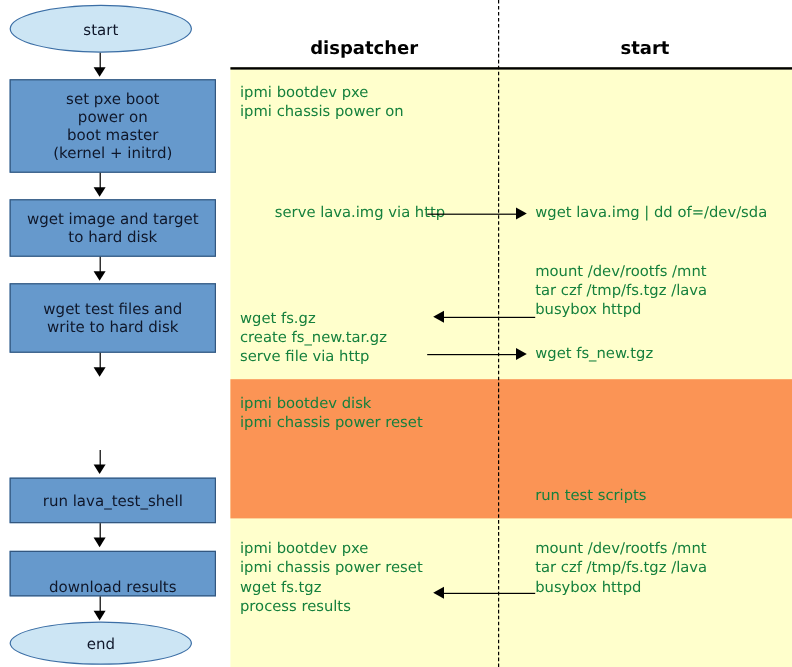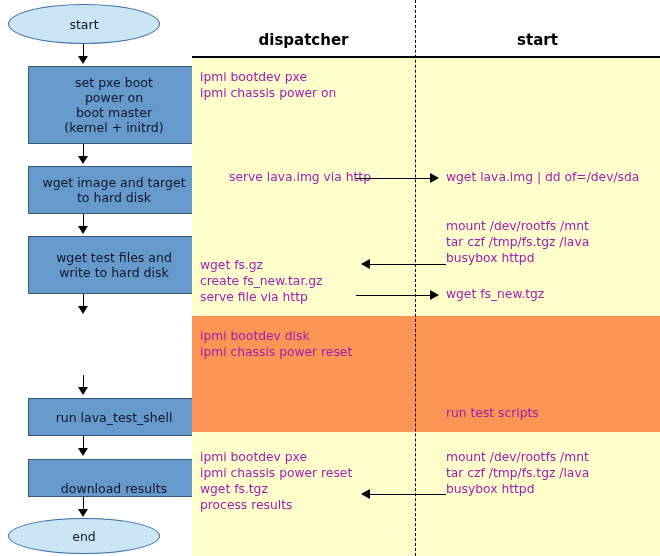--- a/index.html
+++ b/index.html
@@ -19,21 +19,21 @@
     display:flex;align-items:center;justify-content:center;
     text-align:center;
     color:#0f172a;
     font-size:12.5px;
     line-height:15px;
     white-space:pre-line;
   }
   .node.box{
     background:#6699cc;
     border:1px solid #33577f;
-    left:8px;width:172px;margin-left:20px;
+    left:8px;width:172px;
   }
   .node.terminal{
     background:#cce5f4;
     border:1px solid #3b6ea5;
     border-radius:50%;
     left:8px;width:152px;
   }
   .arrow-v{
     position:absolute;
     width:0;left:83px;
@@ -77,21 +77,21 @@
     color:#000000;
     text-align:center;
   }
   #title-dispatcher{left:192px;width:223px;}
   #title-target{left:415px;width:245px;}
 
   .cmd{
     position:absolute;
     font-size:12.3px;
     line-height:16px;
-    color:#a21caf;
+    color:#15803d;
     white-space:pre-line;
   }
   .cmd.disp{left:200px;}
   .cmd.disp.center{left:200px;width:200px;text-align:center;}
   .cmd.targ{left:446px;}
 
   
   .harrow{position:absolute;height:0;border-top:1.6px solid #000;}
   .hhead{position:absolute;width:0;height:0;}
   .hhead.right{

